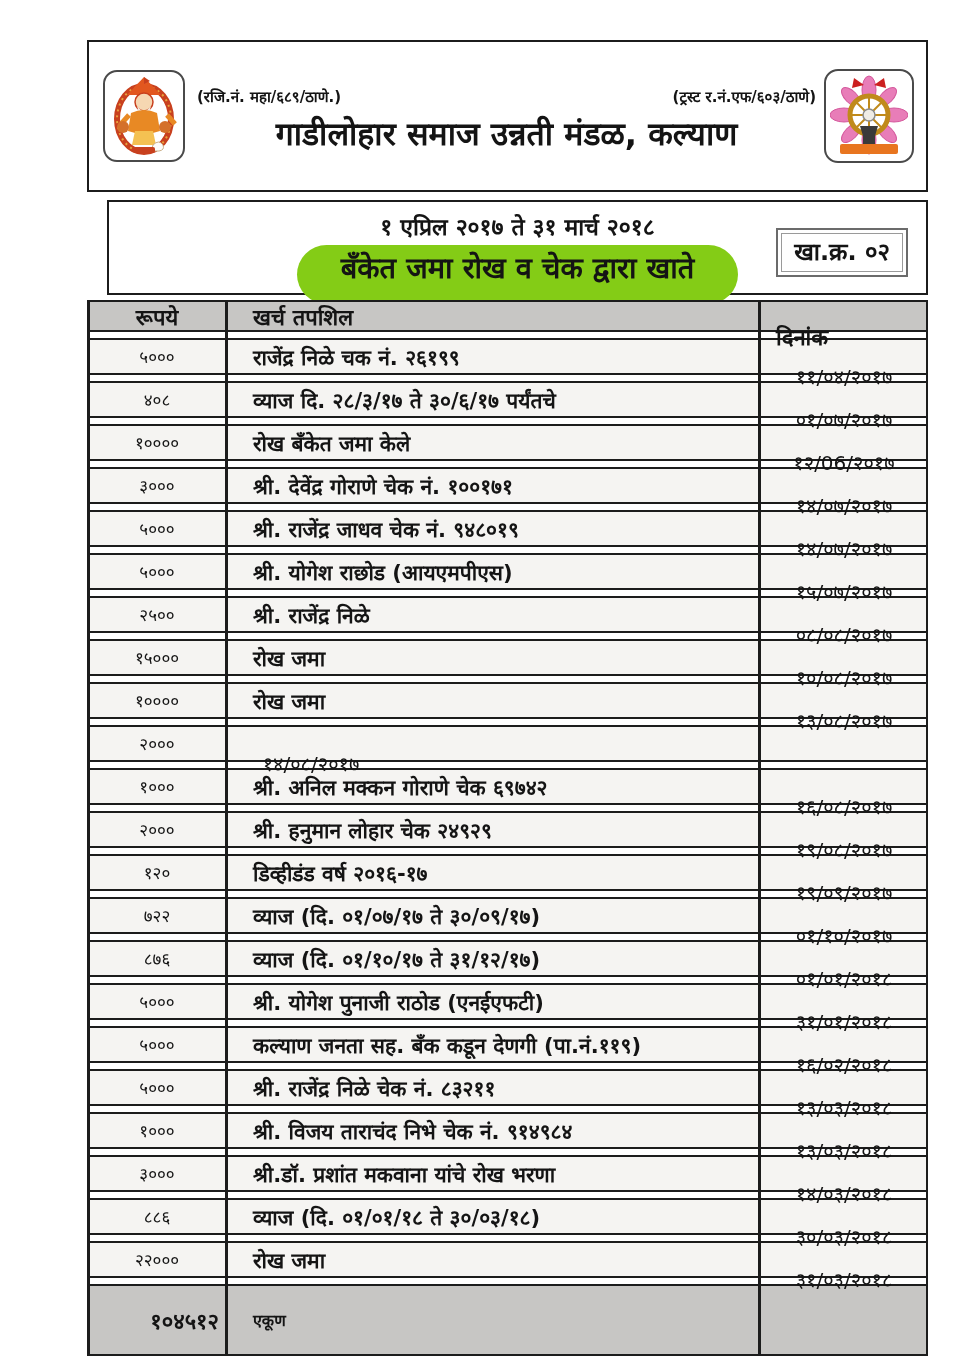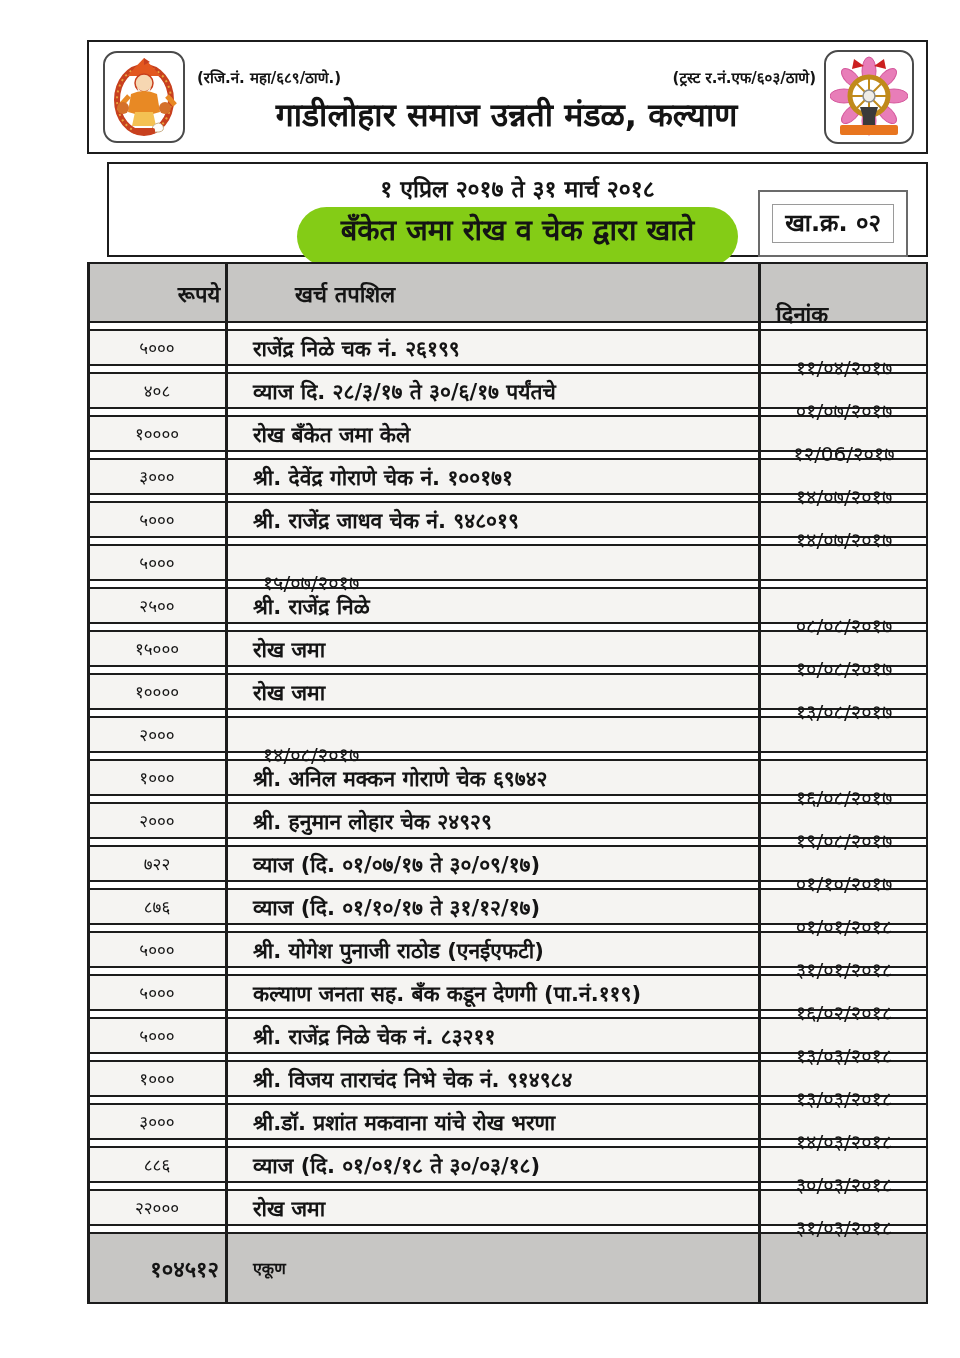--- a/index.html
+++ b/index.html
@@ -4,42 +4,42 @@
 <style>
   html,body{margin:0;padding:0;}
   body{
     width:960px;height:1358px;position:relative;background:#ffffff;
     font-family:"DejaVu Sans",sans-serif;color:#141414;
   }
   .doc{position:absolute;left:87px;top:40px;width:841px;}
   .bordered{border:2.5px solid #1c1c1c;background:#fff;box-sizing:border-box;}
 
   
-  .header-box{height:114px;display:flex;align-items:center;}
+  .header-box{height:152px;display:flex;align-items:center;}
   .logo{border:2px solid #4a4a4a;border-radius:14px;background:#fff;
         display:flex;align-items:center;justify-content:center;overflow:hidden;}
   .logo-left{width:78px;height:88px;margin-left:14px;}
   .logo-right{width:86px;height:90px;margin-right:12px;}
   .header-mid{flex:1;display:flex;flex-direction:column;padding:8px 8px 0 12px;box-sizing:border-box;min-width:0;}
   .reg-row{display:flex;justify-content:space-between;font-size:15px;font-weight:bold;}
   .org-title{text-align:center;font-size:32px;font-weight:bold;margin-top:5px;white-space:nowrap;}
 
   
   .sub-box{margin-top:8px;height:95px;position:relative;display:flex;flex-direction:column;
            align-items:center;padding-top:8px;margin-left:20px;}
   .period{font-size:23px;font-weight:bold;}
   .pill{margin-top:3px;background:#84cc16;border-radius:32px;padding:2px 44px 18px;
         font-size:29px;font-weight:bold;}
-  .acct-box{position:absolute;right:18px;top:26px;border:2px solid #6b6b6b;padding:12px;background:#fff;}
+  .acct-box{position:absolute;right:18px;top:26px;border:2px solid #6b6b6b;padding:3px;background:#fff;}
   .acct-inner{border:1px solid #9a9a9a;padding:0 12px 4px;font-size:24px;font-weight:bold;}
 
   
   .table{margin-top:5px;position:relative;}
-  .thead{height:61px;background:#c7c6c4;border-top:2.5px solid #1c1c1c;border-bottom:2.5px solid #1c1c1c;
-         display:flex;align-items:center;box-sizing:border-box;padding-left:42px;}
+  .thead{height:32px;background:#c7c6c4;border-top:2.5px solid #1c1c1c;border-bottom:2.5px solid #1c1c1c;
+         display:flex;align-items:center;box-sizing:border-box;}
   .trow{height:37px;margin-top:6px;background:#f5f4f2;border-top:2px solid #1c1c1c;
         border-bottom:2px solid #1c1c1c;display:flex;align-items:center;box-sizing:border-box;}
   .total-row{height:72px;margin-top:6px;background:#c7c6c4;border-top:2.5px solid #1c1c1c;
         border-bottom:2.5px solid #1c1c1c;display:flex;align-items:center;box-sizing:border-box;}
   .cell{box-sizing:border-box;overflow:hidden;white-space:nowrap;}
   .c-amount{width:140px;text-align:center;font-size:17px;}
   .c-detail{flex:1;padding-left:26px;font-size:21px;font-weight:bold;}
   .c-date{width:168px;text-align:center;font-size:20px;margin-top:40px;}
   .thead .c-amount{font-weight:bold;font-size:22px;}
   .thead .c-detail{font-size:22px;}
@@ -148,20 +148,21 @@
           <div class="cell c-detail">श्री. देवेंद्र गोराणे चेक नं. १००१७१</div>
           <div class="cell c-date">१४/०७/२०१७</div>
         </div>
         <div class="trow">
           <div class="cell c-amount">५०००</div>
           <div class="cell c-detail">श्री. राजेंद्र जाधव चेक नं. ९४८०१९</div>
           <div class="cell c-date">१४/०७/२०१७</div>
         </div>
         <div class="trow">
           <div class="cell c-amount">५०००</div>
+          <div class="cell c-detail">श्री. योगेश राछोड (आयएमपीएस)</div>
           <div class="cell c-date">१५/०७/२०१७</div>
         </div>
         <div class="trow">
           <div class="cell c-amount">२५००</div>
           <div class="cell c-detail">श्री. राजेंद्र निळे</div>
           <div class="cell c-date">०८/०८/२०१७</div>
         </div>
         <div class="trow">
           <div class="cell c-amount">१५०००</div>
           <div class="cell c-detail">रोख जमा</div>
@@ -178,20 +179,25 @@
         </div>
         <div class="trow">
           <div class="cell c-amount">१०००</div>
           <div class="cell c-detail">श्री. अनिल मक्कन गोराणे चेक ६९७४२</div>
           <div class="cell c-date">१६/०८/२०१७</div>
         </div>
         <div class="trow">
           <div class="cell c-amount">२०००</div>
           <div class="cell c-detail">श्री. हनुमान लोहार चेक २४९२९</div>
           <div class="cell c-date">१९/०८/२०१७</div>
+        </div>
+        <div class="trow">
+          <div class="cell c-amount">१२०</div>
+          <div class="cell c-detail">डिव्हीडंड वर्ष २०१६-१७</div>
+          <div class="cell c-date">१९/०९/२०१७</div>
         </div>
         <div class="trow">
           <div class="cell c-amount">७२२</div>
           <div class="cell c-detail">व्याज (दि. ०१/०७/१७ ते ३०/०९/१७)</div>
           <div class="cell c-date">०१/१०/२०१७</div>
         </div>
         <div class="trow">
           <div class="cell c-amount">८७६</div>
           <div class="cell c-detail">व्याज (दि. ०१/१०/१७ ते ३१/१२/१७)</div>
           <div class="cell c-date">०१/०१/२०१८</div>

